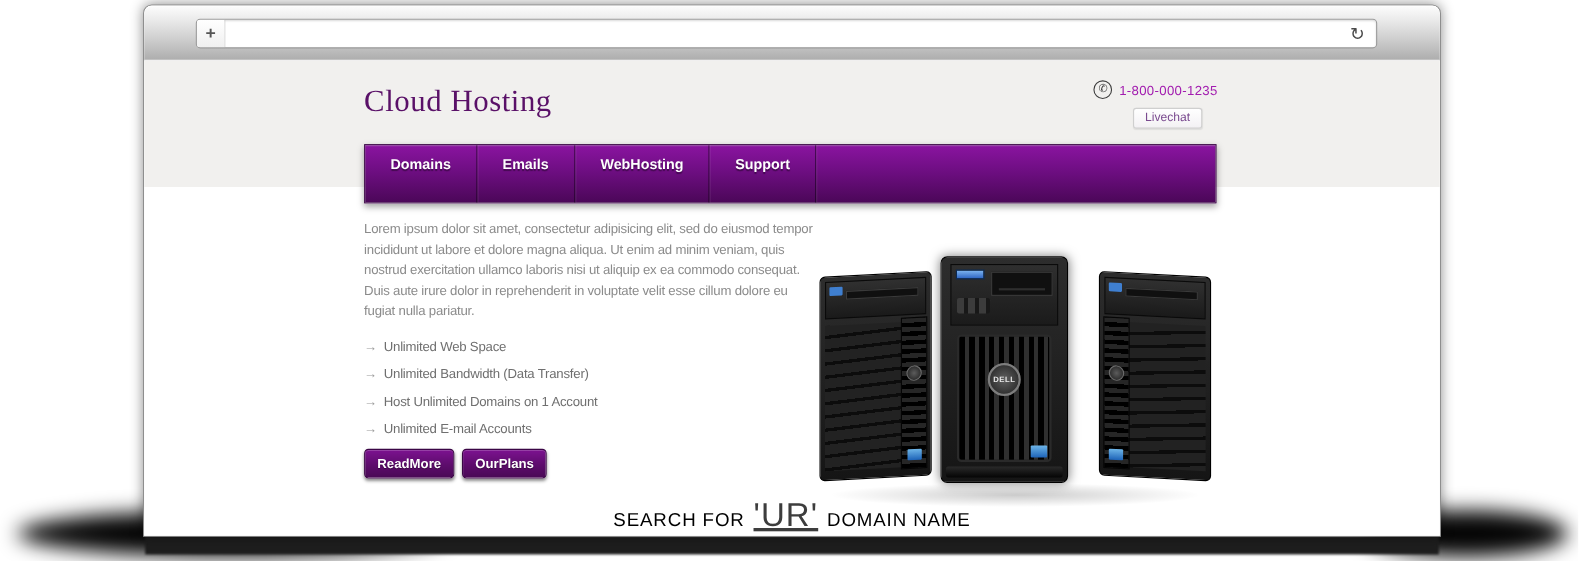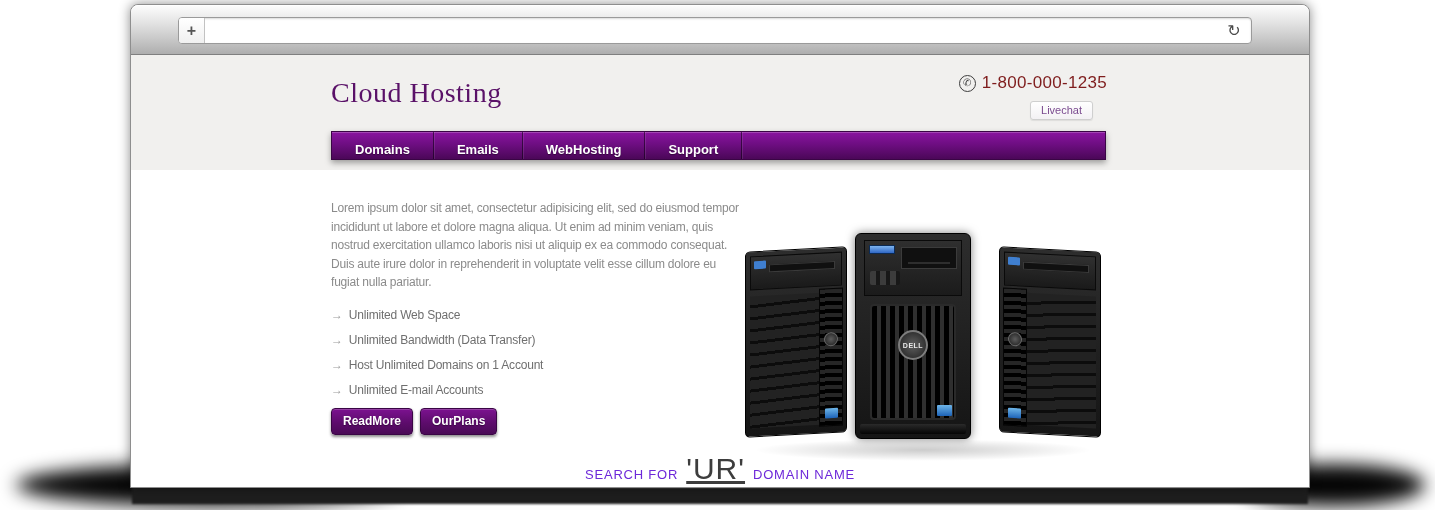--- a/index.html
+++ b/index.html
@@ -40,28 +40,28 @@
   .site-header { position:absolute; left:0; top:0; right:0; height:115px; background:#f1f0ee; }
 
   .logo { position:absolute; left:200px; top:22px; font-family:"Liberation Serif", serif;
           font-size:28px; color:#5a1168; letter-spacing:0.5px; }
 
   .contact { position:absolute; right:202px; top:18px; text-align:right; }
   .phone-row { display:flex; align-items:center; gap:6px; justify-content:flex-end; }
   .phone-icon { width:17px; height:17px; border:1.6px solid #3d3d3d; border-radius:50%;
                 display:flex; align-items:center; justify-content:center;
                 color:#3d3d3d; font-size:10px; line-height:1; }
-  .phone-number { color:#7f1d1d; font-size:17px; letter-spacing:0.3px; }
+  .phone-number { color:#a21caf; font-size:12px; letter-spacing:0.3px; }
   .livechat-btn { display:inline-block; margin-top:8px; margin-right:14px;
                   background:linear-gradient(#ffffff,#f3f1f4); border:1px solid #cfcfcf;
                   border-radius:3px; padding:2px 10px 3px; font-size:11px; color:#7a4a8f;
                   cursor:pointer; box-shadow:0 1px 1px rgba(0,0,0,0.08); }
 
   
-  .nav { position:absolute; left:200px; top:76px; width:775px; height:29px;
+  .nav { position:absolute; left:200px; top:76px; width:775px; height:54px;
          background:linear-gradient(180deg,#8a14a0 0%, #6e0e82 45%, #4b0758 100%);
          border:1px solid #3a0545; display:flex;
          box-shadow:0 3px 6px rgba(0,0,0,0.35), inset 0 1px 0 rgba(255,255,255,0.22); }
   .nav-item { position:relative; padding:0 23px; line-height:36px; color:#ffffff;
               font-size:13px; font-weight:bold; cursor:pointer;
               border-right:1px solid rgba(10,0,14,0.55); text-shadow:0 1px 1px rgba(0,0,0,0.4); }
   .nav-item::after { content:""; position:absolute; right:-2px; top:0; bottom:0; width:1px;
                      background:rgba(255,255,255,0.10); }
 
   
@@ -135,21 +135,21 @@
                background:linear-gradient(#6db5e8,#1d63b8); border-radius:1px; z-index:4; }
   .c-base { position:absolute; left:4px; right:4px; bottom:4px; height:10px;
             background:linear-gradient(#2a2a2a,#050505); border-radius:2px; }
   .reflection { position:absolute; left:10px; bottom:-16px; width:340px; height:22px;
                 background:radial-gradient(ellipse at center, rgba(0,0,0,0.20) 0%, rgba(0,0,0,0.0) 70%); }
 
   
   .search-banner { position:absolute; left:0; right:0; bottom:0; display:flex;
                    justify-content:center; align-items:baseline; gap:8px; padding-bottom:2px;
                    color:#4f4f4f; }
-  .sb-small { font-size:13px; letter-spacing:0.8px; color:#6d28d9;margin-top:20px; }
+  .sb-small { font-size:17px; letter-spacing:0.8px; color:#000000;margin-top:20px; }
   .sb-big { font-size:30px; font-weight:300; color:#3d3d3d; letter-spacing:1px;text-decoration:underline; }
 </style>
 </head>
 <body>
 
 <div class="stage">
 
   <div class="shadow-blob left"></div>
   <div class="shadow-blob right"></div>
   <div class="shadow-bar"></div>

